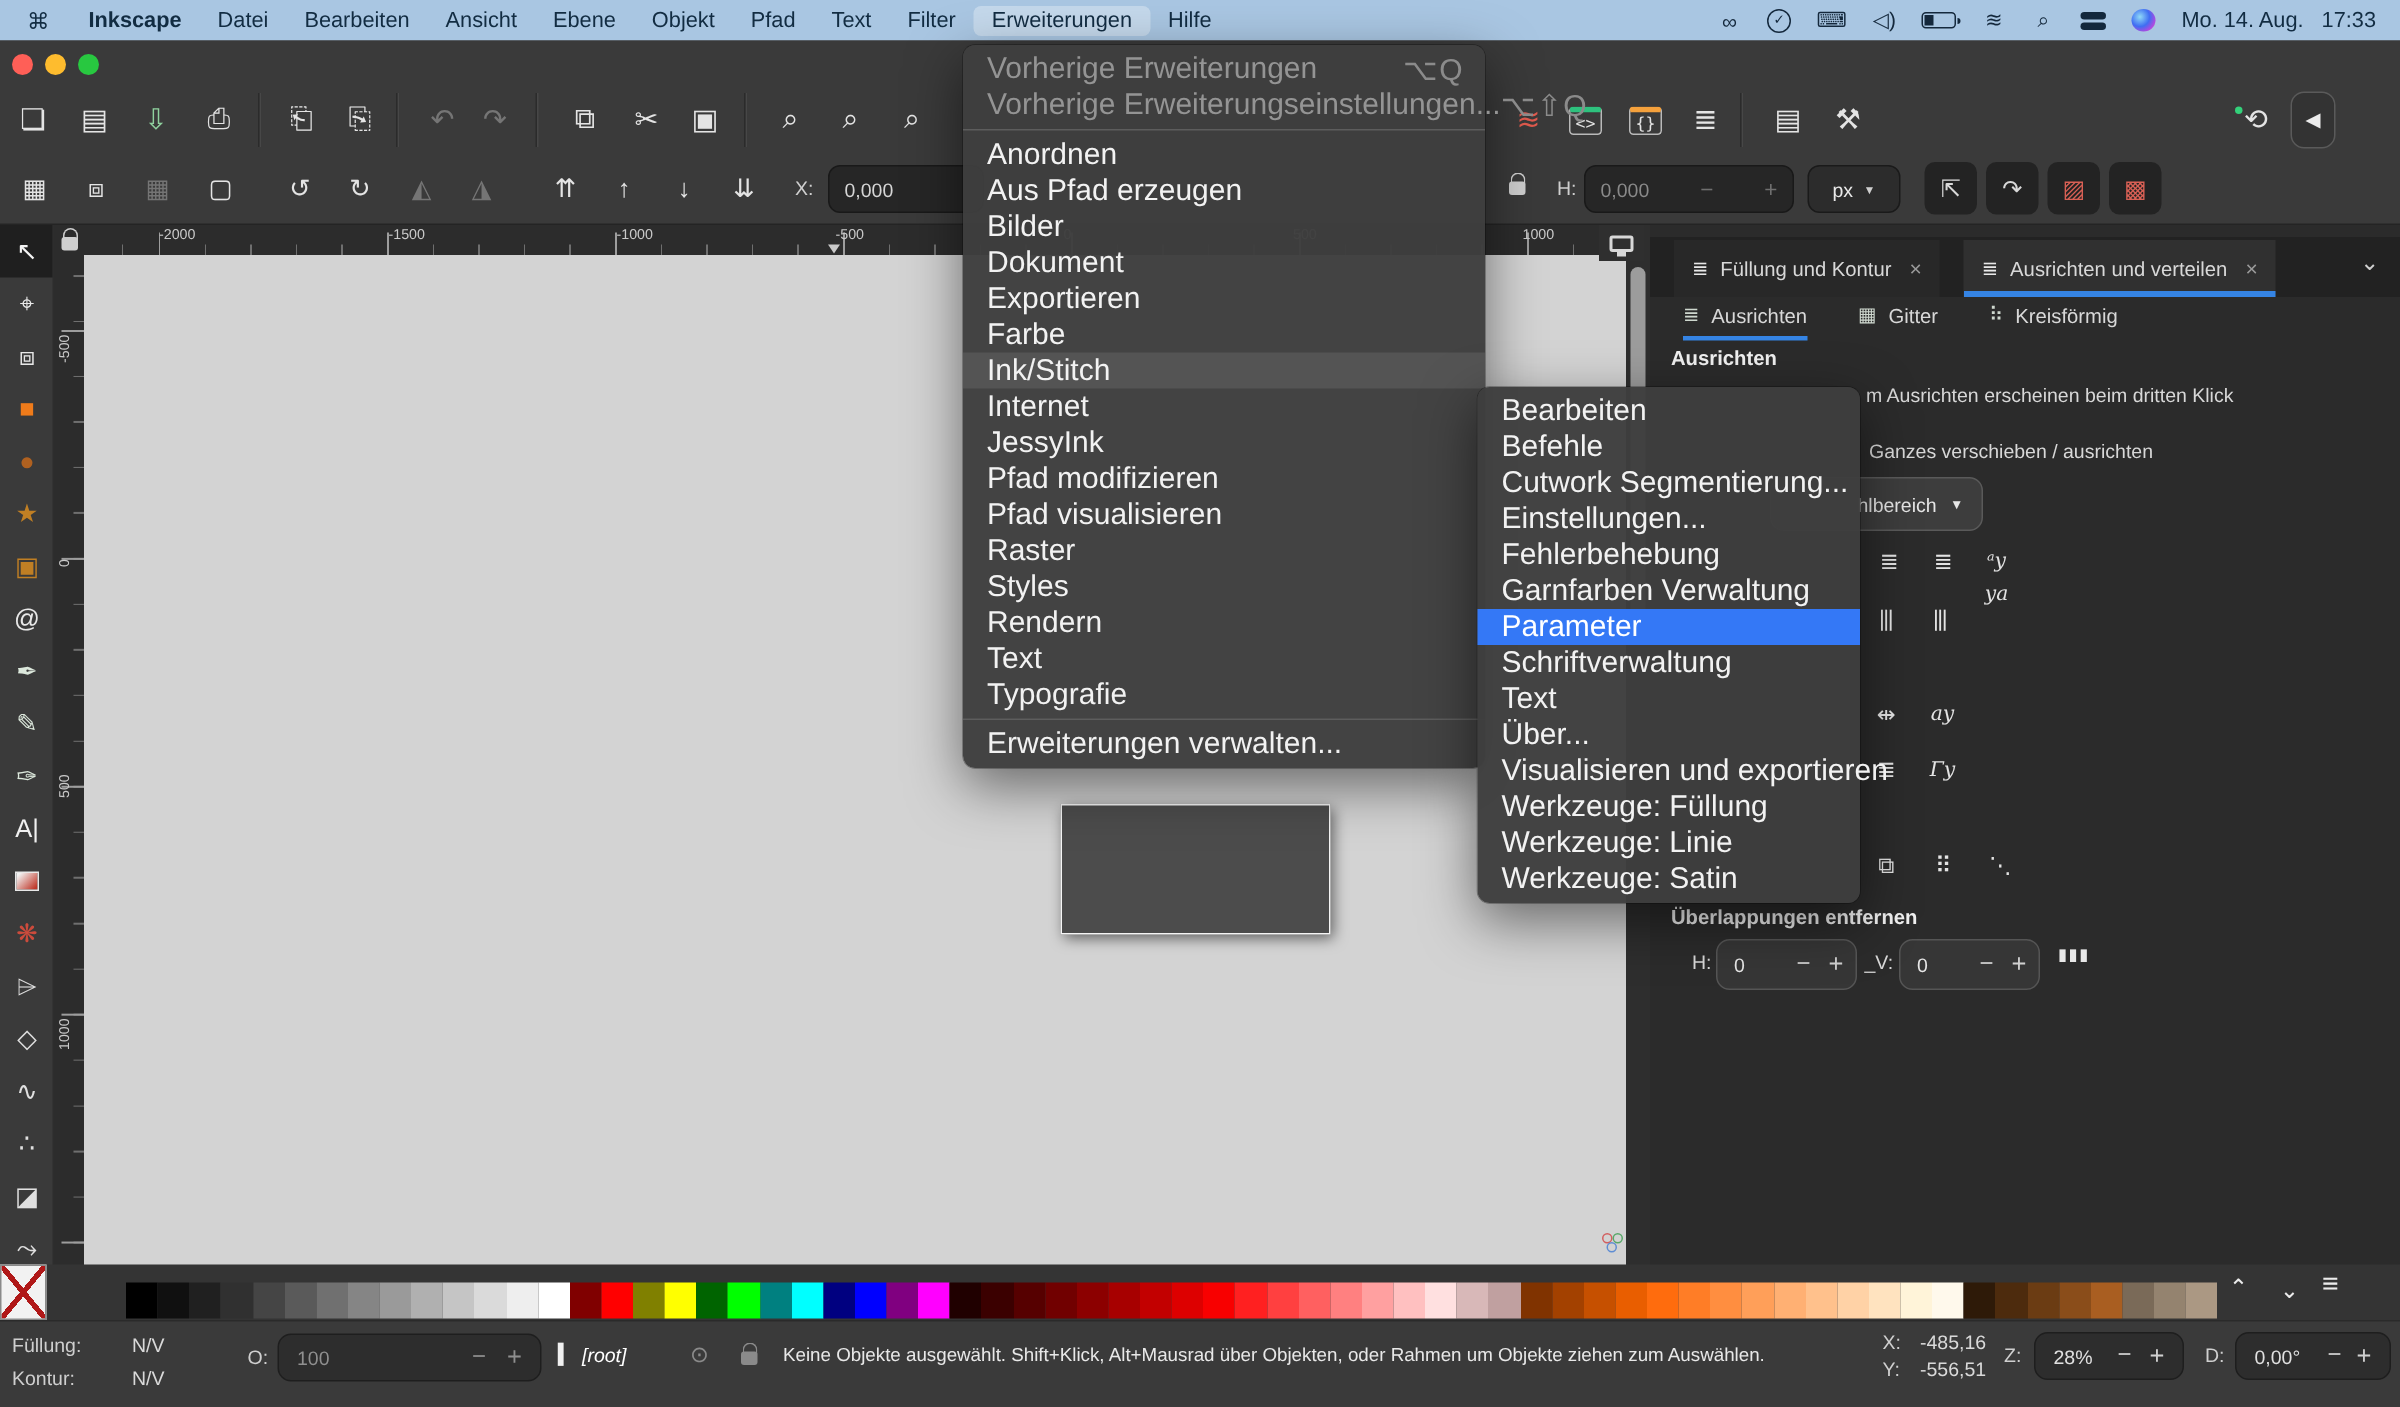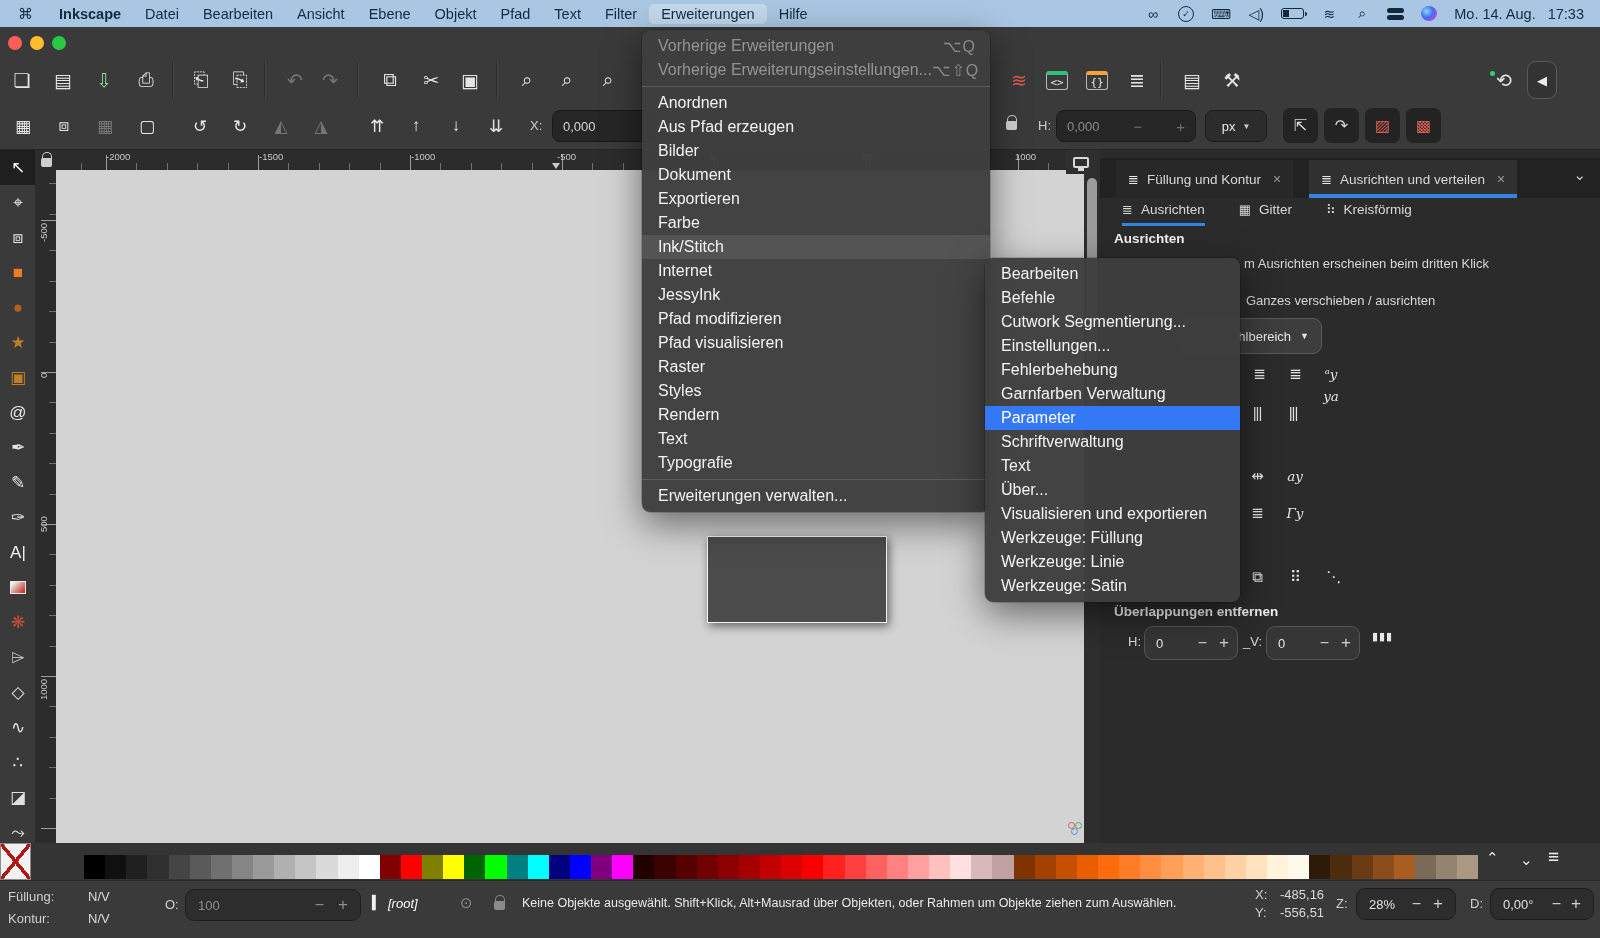--- a/index.html
+++ b/index.html
@@ -123,21 +123,21 @@
   #statusbar { position:absolute; left:0; top:880px; width:1600px; height:58px; background:#3a3a3a; border-top:1px solid #2a2a2a; font-size:13px; }
   .sb { position:absolute; color:#d9d9d9; white-space:nowrap; }
   .sbgroup { position:absolute; height:32px; background:#2d2d2d; border:1px solid #1e1e1e; border-radius:9px; display:flex; align-items:center; padding:0 12px; }
   .sbgroup .m { color:#8f8f8f; font-size:16px; }
   .sbgroup .p { color:#8f8f8f; font-size:17px; }
 
   
   .menu { position:absolute; background:rgba(62,62,62,.97); border-radius:8px; box-shadow:0 12px 36px rgba(0,0,0,.5), 0 0 0 .5px rgba(0,0,0,.35); padding:4px 0; z-index:100; }
   #ext-menu { left:642px; top:30px; width:348px; }
   #inkstitch-menu { left:985px; top:258px; width:255px; z-index:110; }
-  .mi { height:24px; display:flex; align-items:center; padding:0 14px 0 16px; font-size:16px; color:#f2f2f2; white-space:nowrap; }
+  .mi { height:24px; display:flex; align-items:center; padding:0 14px 0 16px; font-size:20px; color:#f2f2f2; white-space:nowrap; }
   .mi .sc { margin-left:auto; color:#a6a6a6; letter-spacing:1px; }
   .mi.disabled { color:#949494; } .mi.disabled .sc { color:#8b8b8b; }
   .mi.hl-gray { background:#545454; }
   .mi.hl-blue { background:#3478f6; color:#fff; }
   .mi.sep { height:1px; background:#5d5d5d; margin:4px 0; padding:0; }
 </style>
 </head>
 <body>
 
 <div id="app">

